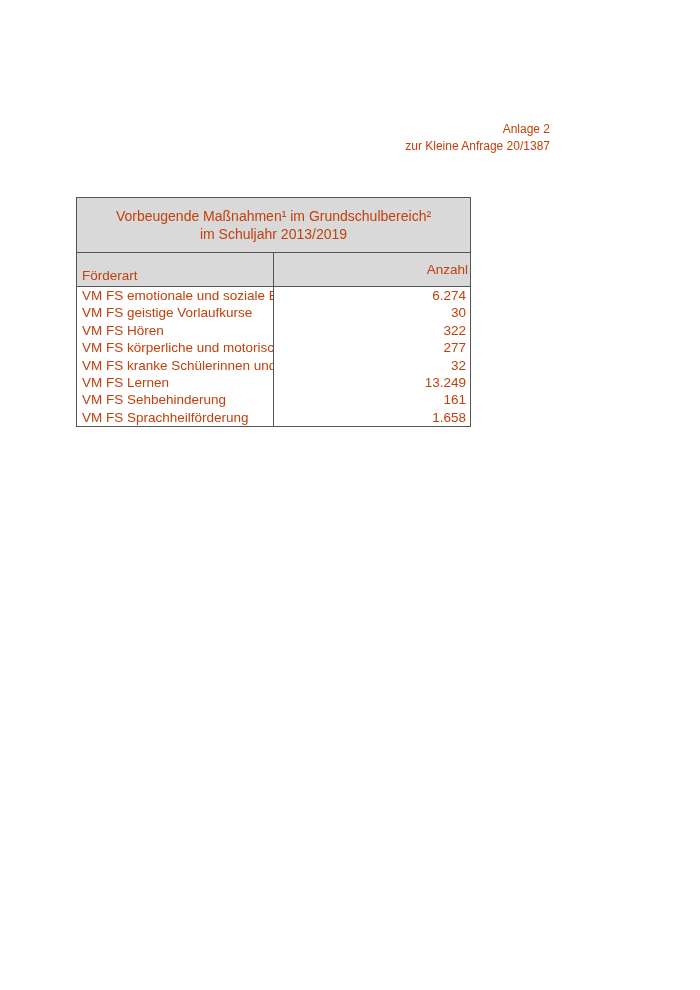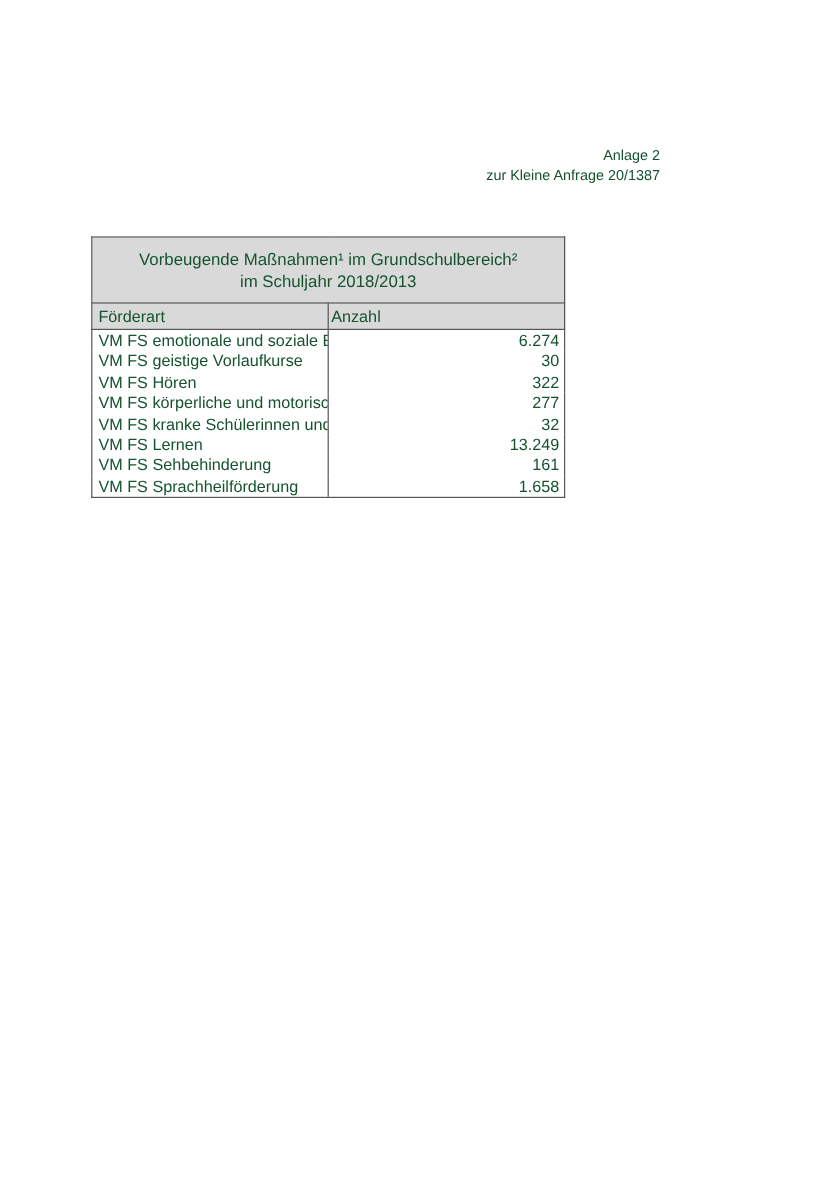--- a/index.html
+++ b/index.html
@@ -6,21 +6,21 @@
     margin: 0;
     padding: 0;
     background: #ffffff;
   }
   .page {
     position: relative;
     width: 632px;
     height: 990px;
     background: #ffffff;
     font-family: "Liberation Sans", sans-serif;
-    color: #14532d;
+    color: #c2410c;
     overflow: hidden;
     text-decoration: underline;
   }
   .doc-header {
     position: absolute;
     top: 121px;
     right: 82px;
     text-align: right;
     font-size: 12px;
     line-height: 17px;
@@ -46,27 +46,27 @@
     font-size: 14px;
     line-height: 18px;
     padding: 9px 2px 9px 2px;
   }
   .header-row th {
     background: #d9d9d9;
     border: 1px solid #555555;
     font-size: 13.5px;
     height: 21px;
     line-height: 21px;
-    padding: 0 4px 0 5px;
+    padding: 12px 4px 0 5px;
   }
   .header-row th.col-label {
     text-align: left;
   }
   .header-row th.col-value {
-    text-align: left;
+    text-align: right;
     padding: 0 2px;
   }
   .col-value {
     width: 49px;
   }
   tbody td {
     font-size: 13.5px;
     line-height: 17.4px;
     padding: 0 4px 0 5px;
     white-space: nowrap;
@@ -104,21 +104,21 @@
   <div class="doc-header">
     <div>Anlage 2</div>
     <div>zur Kleine Anfrage 20/1387</div>
   </div>
 
   <table class="data-table">
     <thead>
       <tr>
         <th class="title-cell" colspan="2">
           <div>Vorbeugende Maßnahmen¹ im Grundschulbereich²</div>
-          <div>im Schuljahr 2018/2013</div>
+          <div>im Schuljahr 2013/2019</div>
         </th>
       </tr>
       <tr class="header-row">
         <th class="col-label">Förderart</th>
         <th class="col-value">Anzahl</th>
       </tr>
     </thead>
     <tbody>
       <tr>
         <td class="cell-label">VM FS emotionale und soziale Entwicklung</td>

